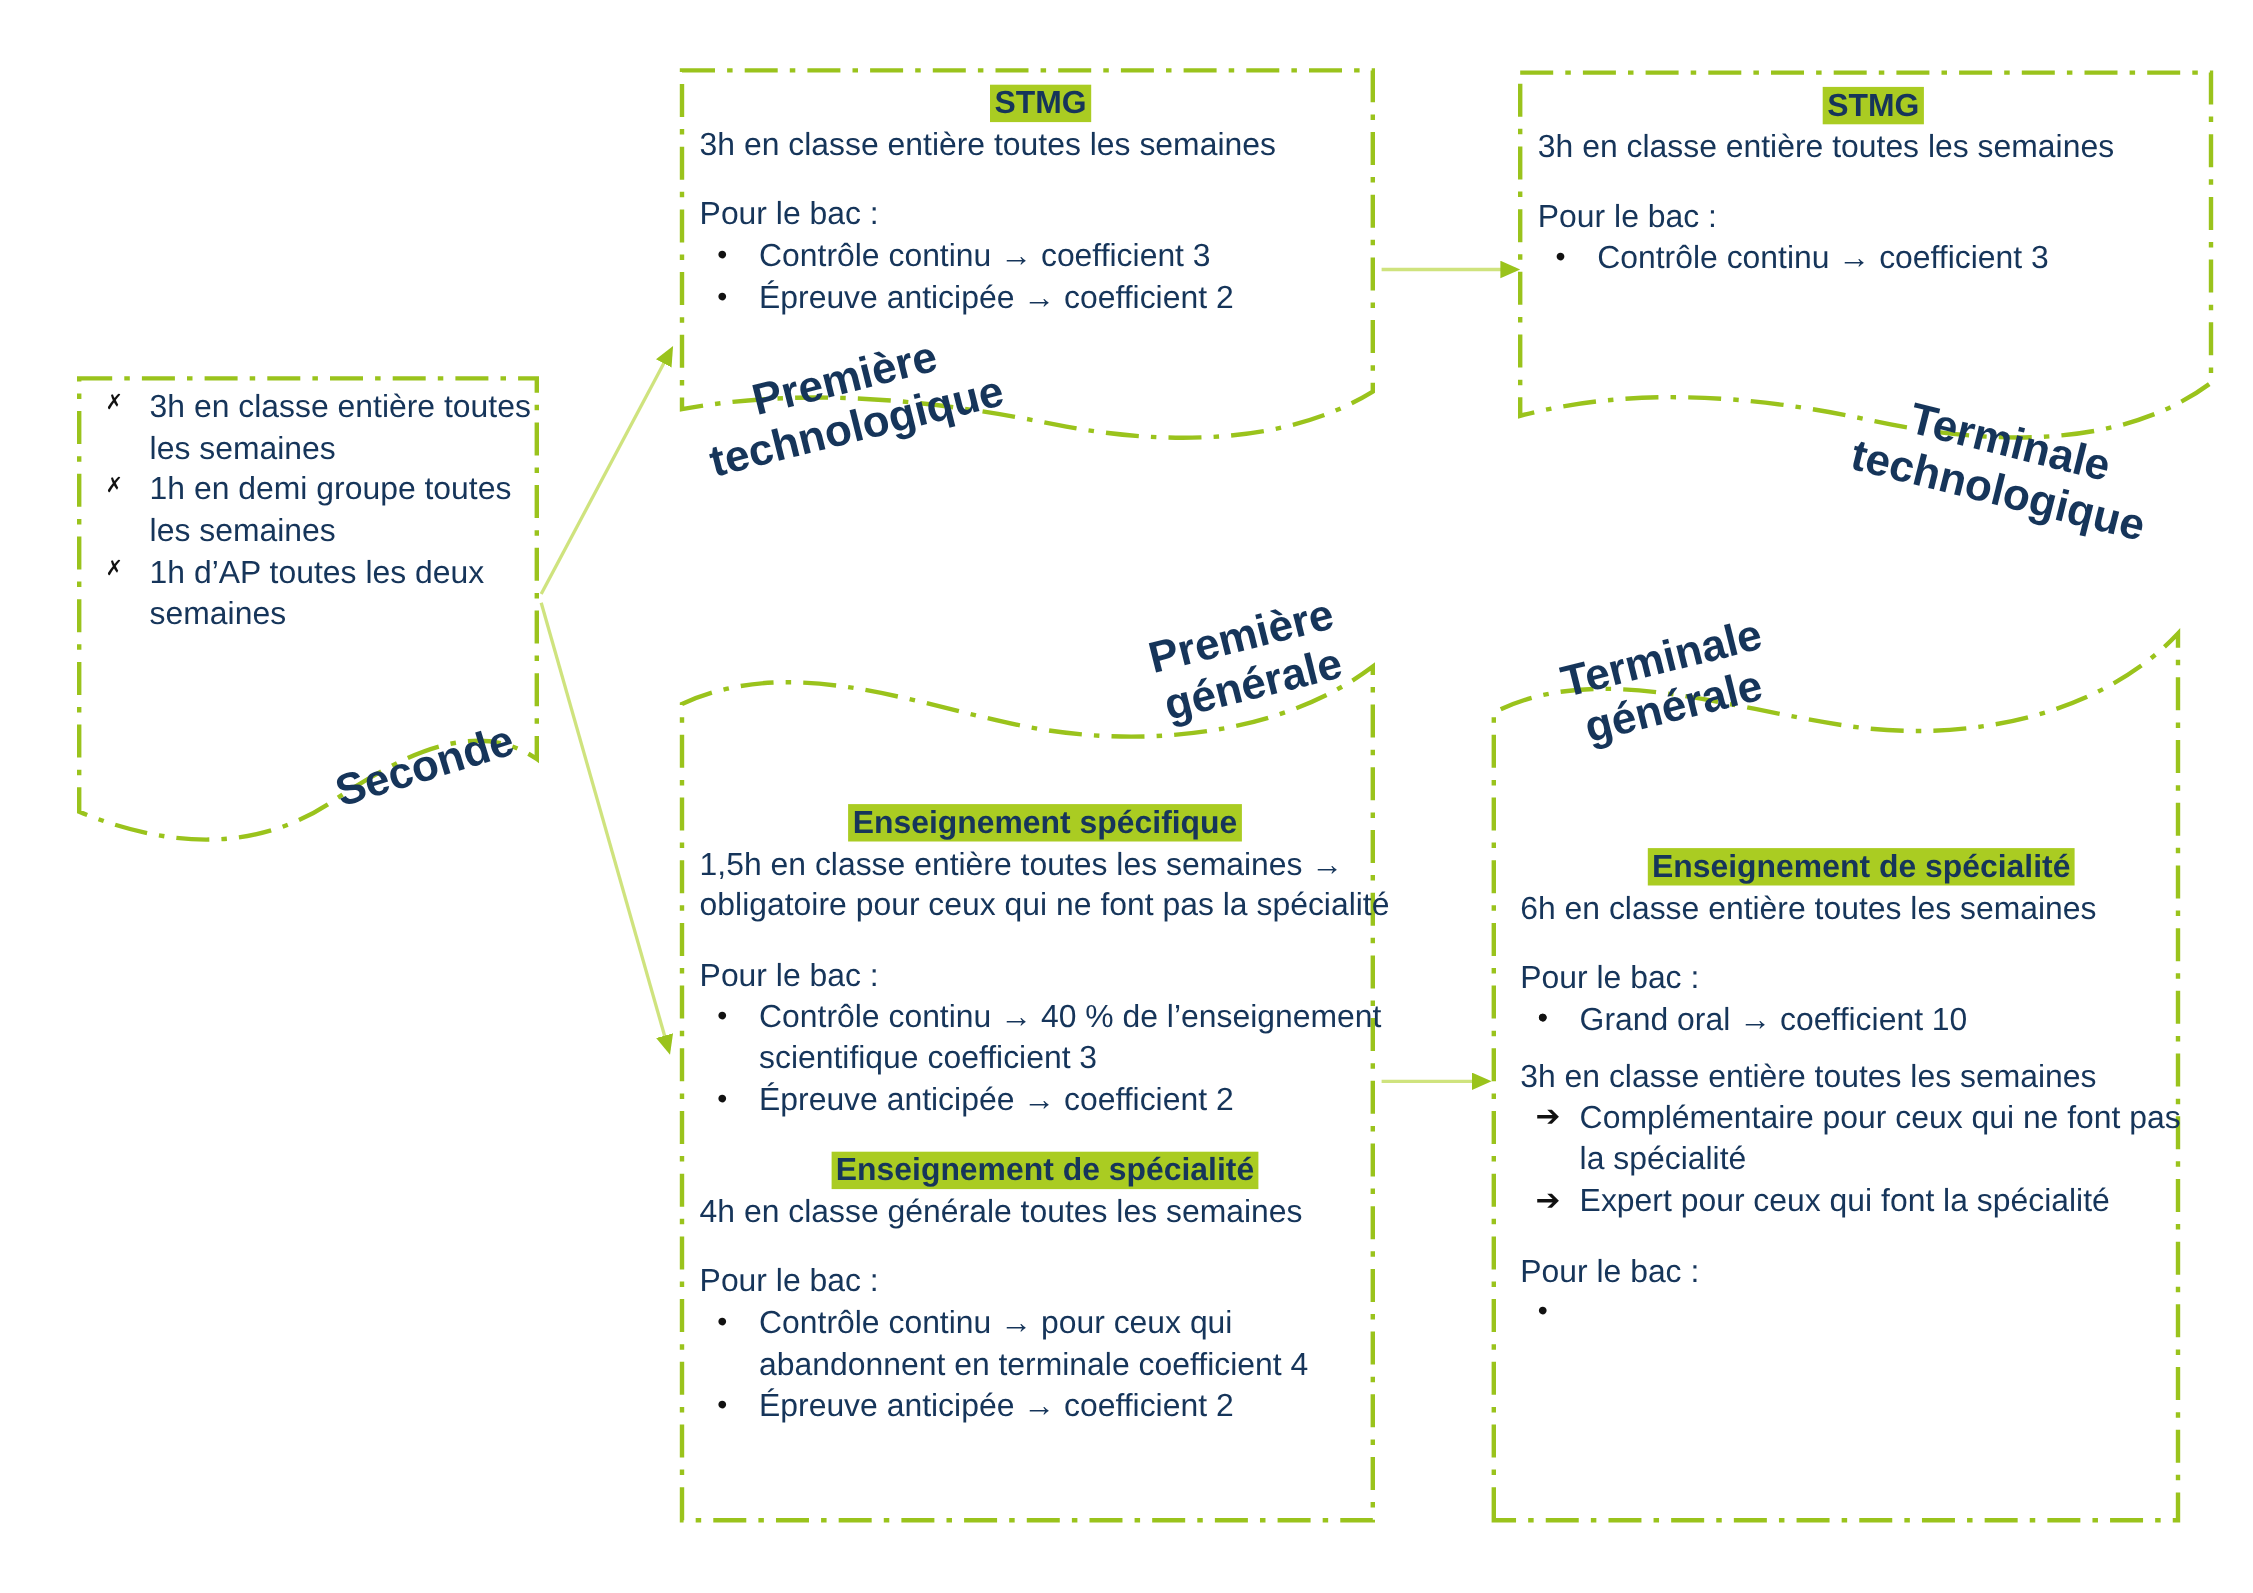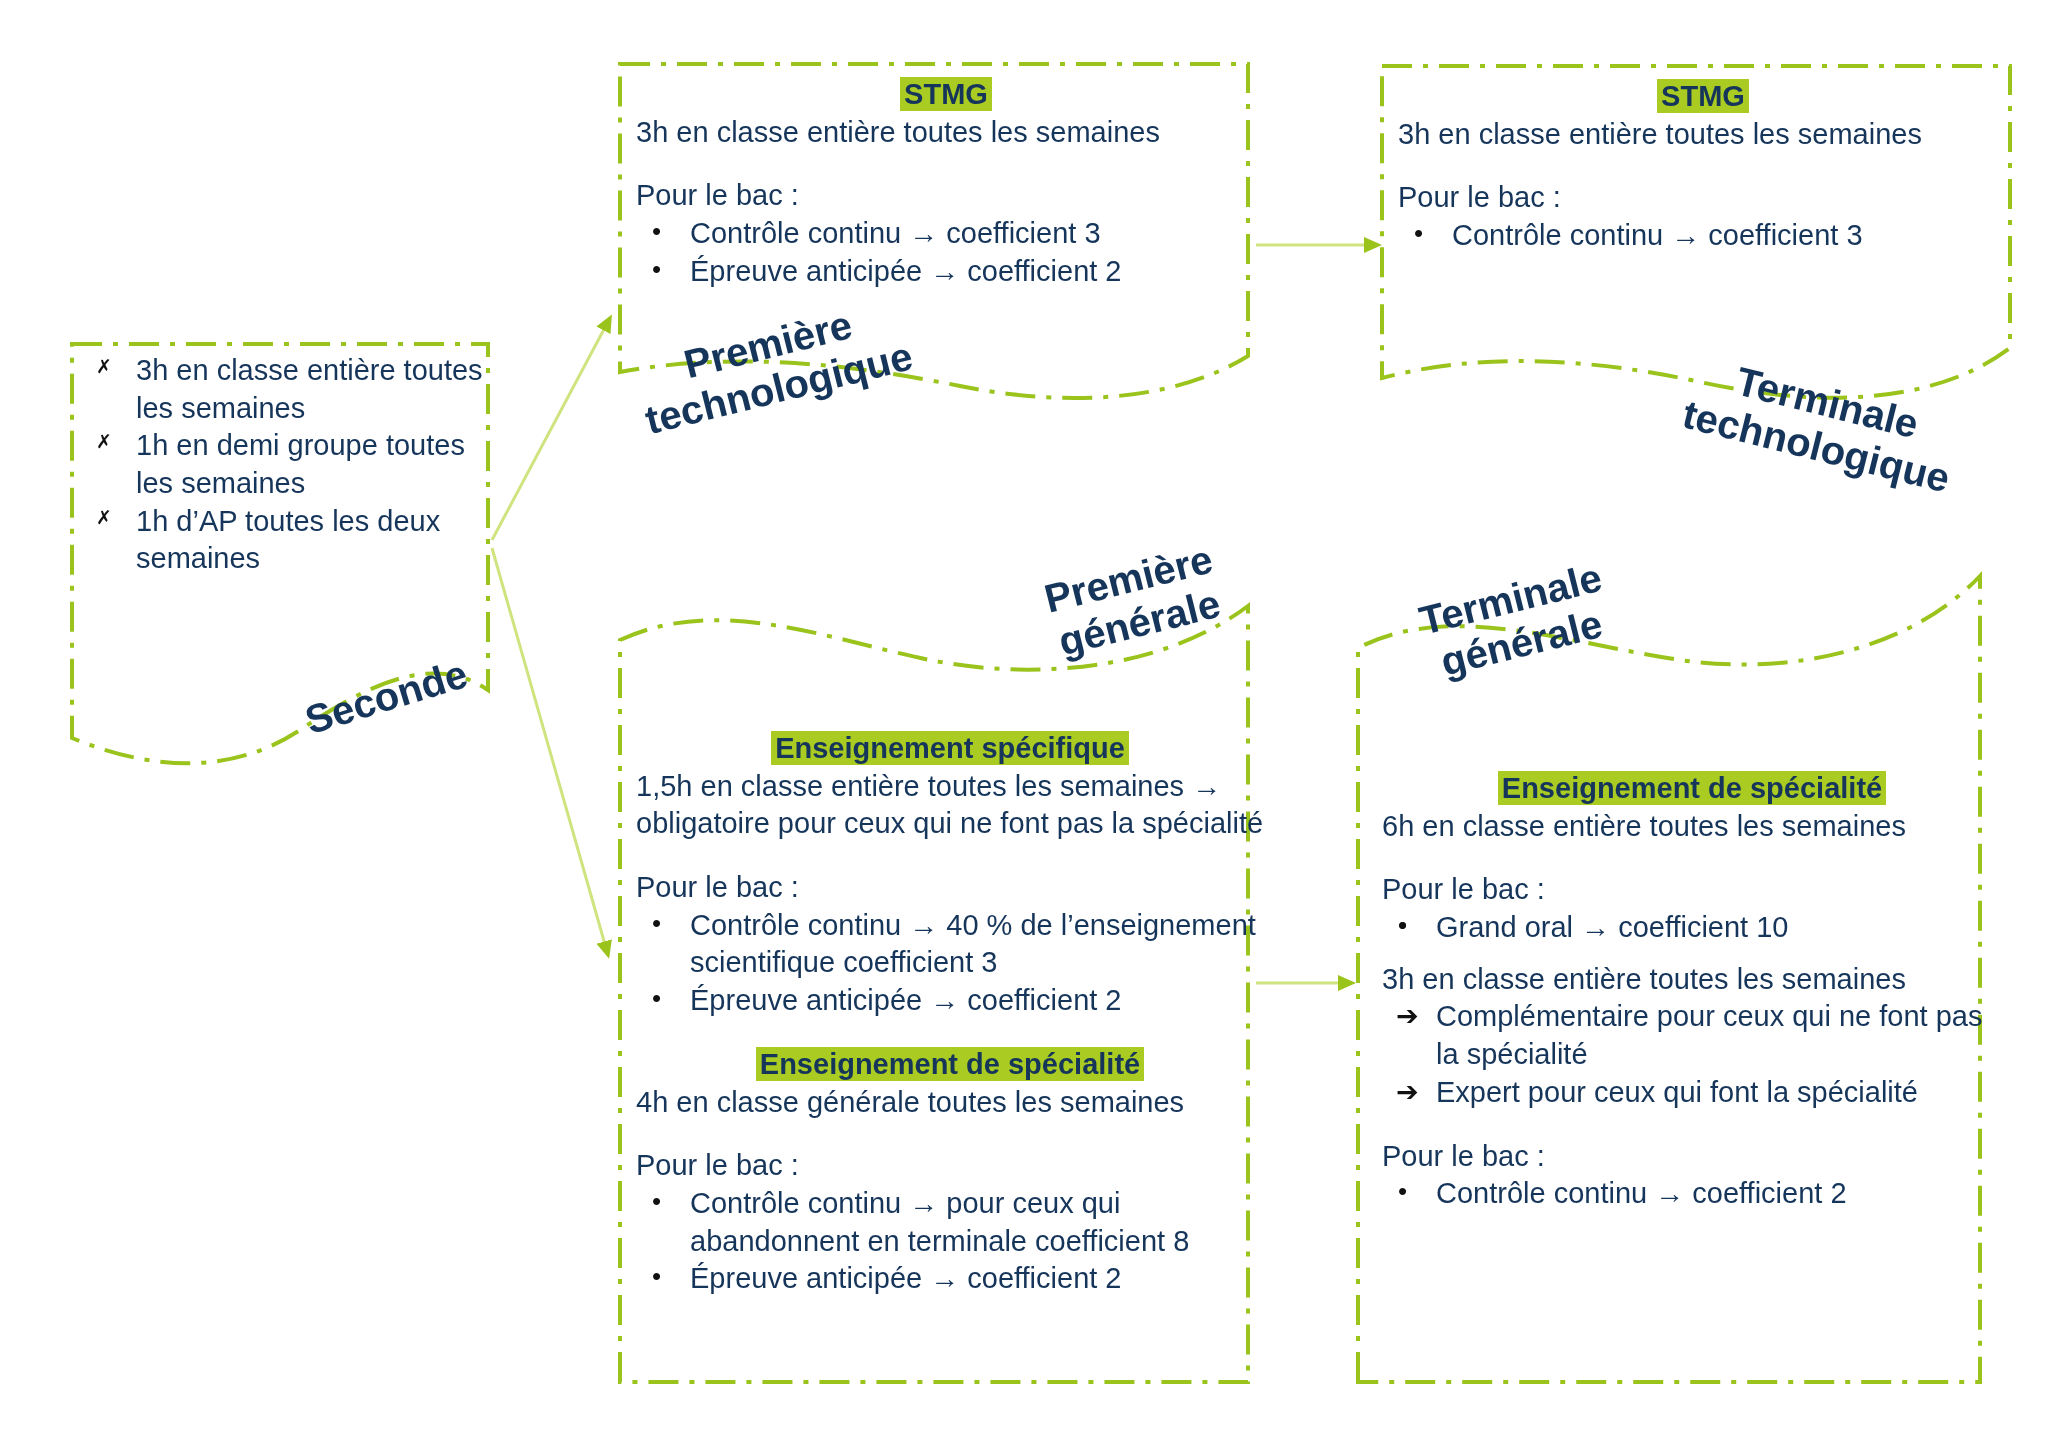--- a/index.html
+++ b/index.html
@@ -213,21 +213,21 @@
 
       <div class="center">
         <span class="hl">Enseignement de spécialité</span>
       </div>
       <p class="para">4h en classe générale toutes les semaines</p>
       <div class="spacer"></div>
       <p class="para">Pour le bac :</p>
       <ul class="bl dot">
         <li>
           <span class="bullet">•</span>
-          <span>Contrôle continu  →  pour ceux qui abandonnent en terminale coefficient 8</span>
+          <span>Contrôle continu  →  pour ceux qui abandonnent en terminale coefficient 4</span>
         </li>
         <li>
           <span class="bullet">•</span>
           <span>Épreuve anticipée  →  coefficient 2</span>
         </li>
       </ul>
     </div>
   </div>
 
   <div class="box" id="box-term-gen">
@@ -260,21 +260,20 @@
         <li>
           <span class="bullet arrowglyph">➔</span>
           <span>Expert pour ceux qui font la spécialité</span>
         </li>
       </ul>
       <div class="spacer"></div>
       <p class="para">Pour le bac :</p>
       <ul class="bl dot">
         <li>
           <span class="bullet">•</span>
-          <span>Contrôle continu  →  coefficient 2</span>
         </li>
       </ul>
     </div>
   </div>
 
   <div class="stage-label" id="lbl-seconde">Seconde</div>
 
   <div class="stage-label" id="lbl-pre-techno">Première
 technologique</div>
 

